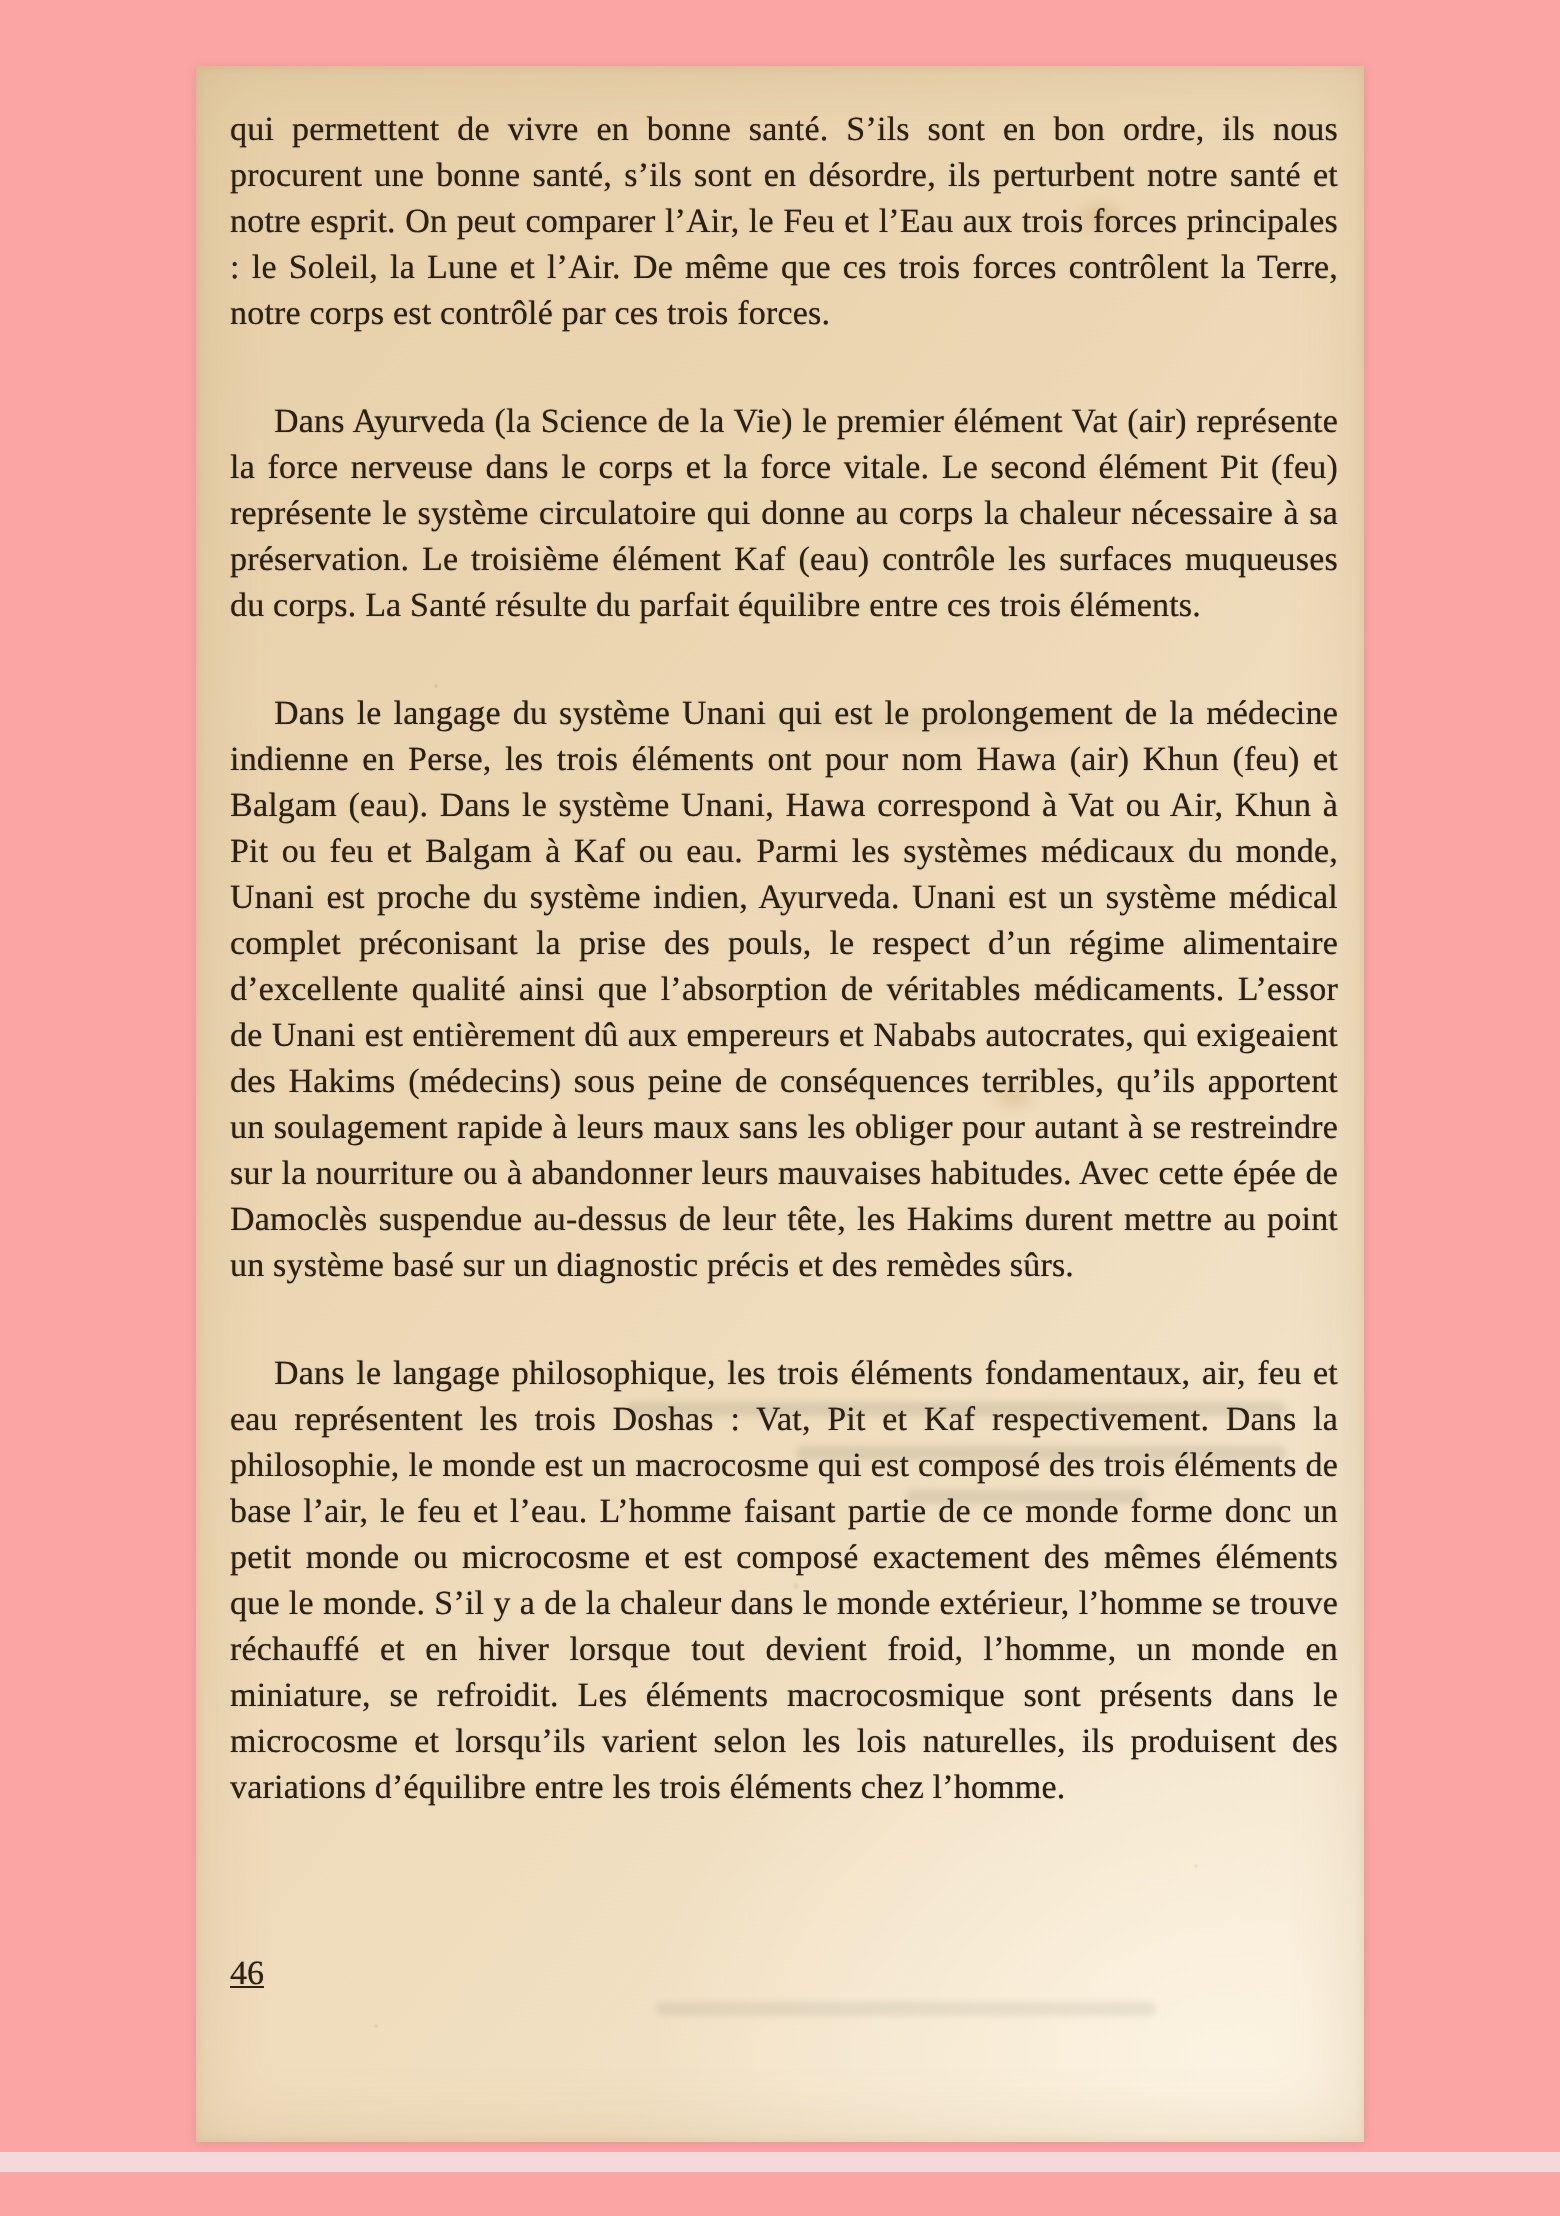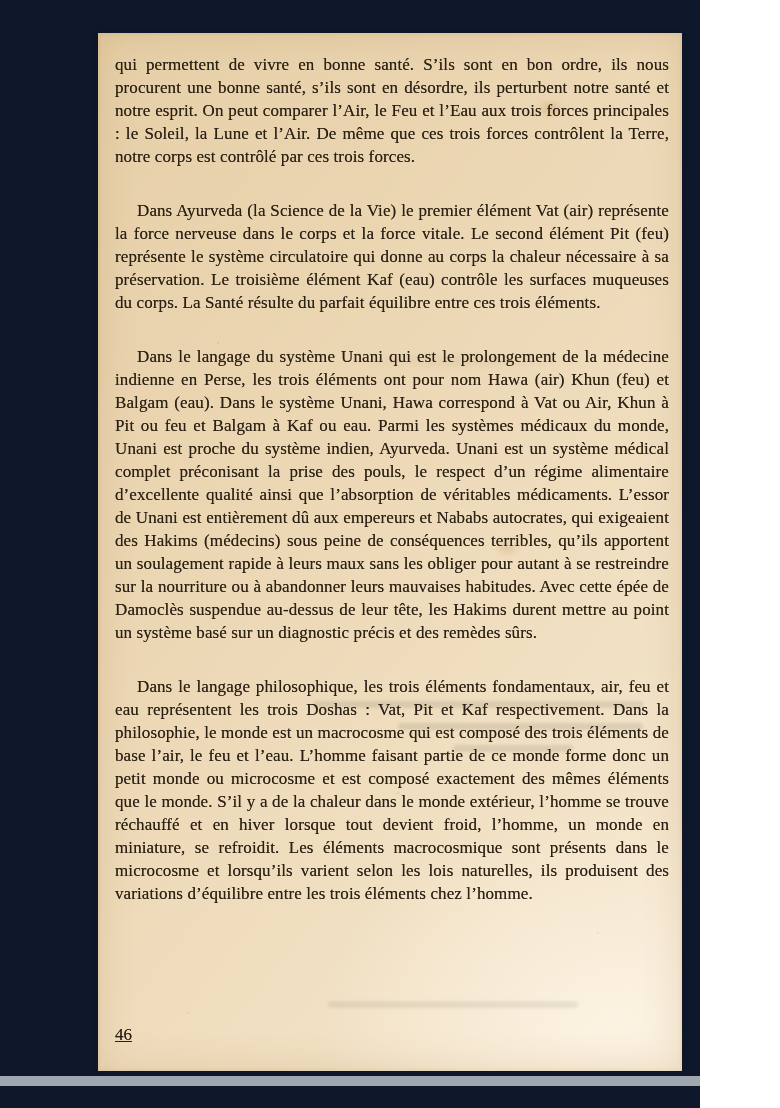--- a/index.html
+++ b/index.html
@@ -2,23 +2,23 @@
 <html lang="fr"><head>
 <meta charset="utf-8">
 <style>
   html, body {
     margin: 0;
     padding: 0;
     background: #ffffff;
   }
   .scan-root {
     position: relative;
-    width: 700px;
+    width: 780px;
     height: 1108px;
-    background: #0f172a;
+    background: #fca5a5;
     overflow: hidden;
     font-family: "Liberation Serif", "DejaVu Serif", serif;
   }
   .book-page {
     position: absolute;
     left: 98px;
     top: 33px;
     width: 584px;
     height: 1038px;
     background:
@@ -45,21 +45,21 @@
     text-align: justify;
     letter-spacing: 0.1px;
     text-shadow: 0 0 0.5px rgba(42,32,20,0.65);
   }
   .text-block p { margin: 0; }
   .text-block p + p { margin-top: 31px; }
   .text-block p.indent { text-indent: 22px; }
   .page-number {
     position: absolute;
     left: 17px;
-    top: 992px;
+    top: 944px;
     color: #2a2014;
     font-size: 17px;
     text-shadow: 0 0 0.5px rgba(42,32,20,0.65);
     text-decoration: underline;
   }
   .stain {
     position: absolute;
     border-radius: 50%;
     filter: blur(2px);
   }

